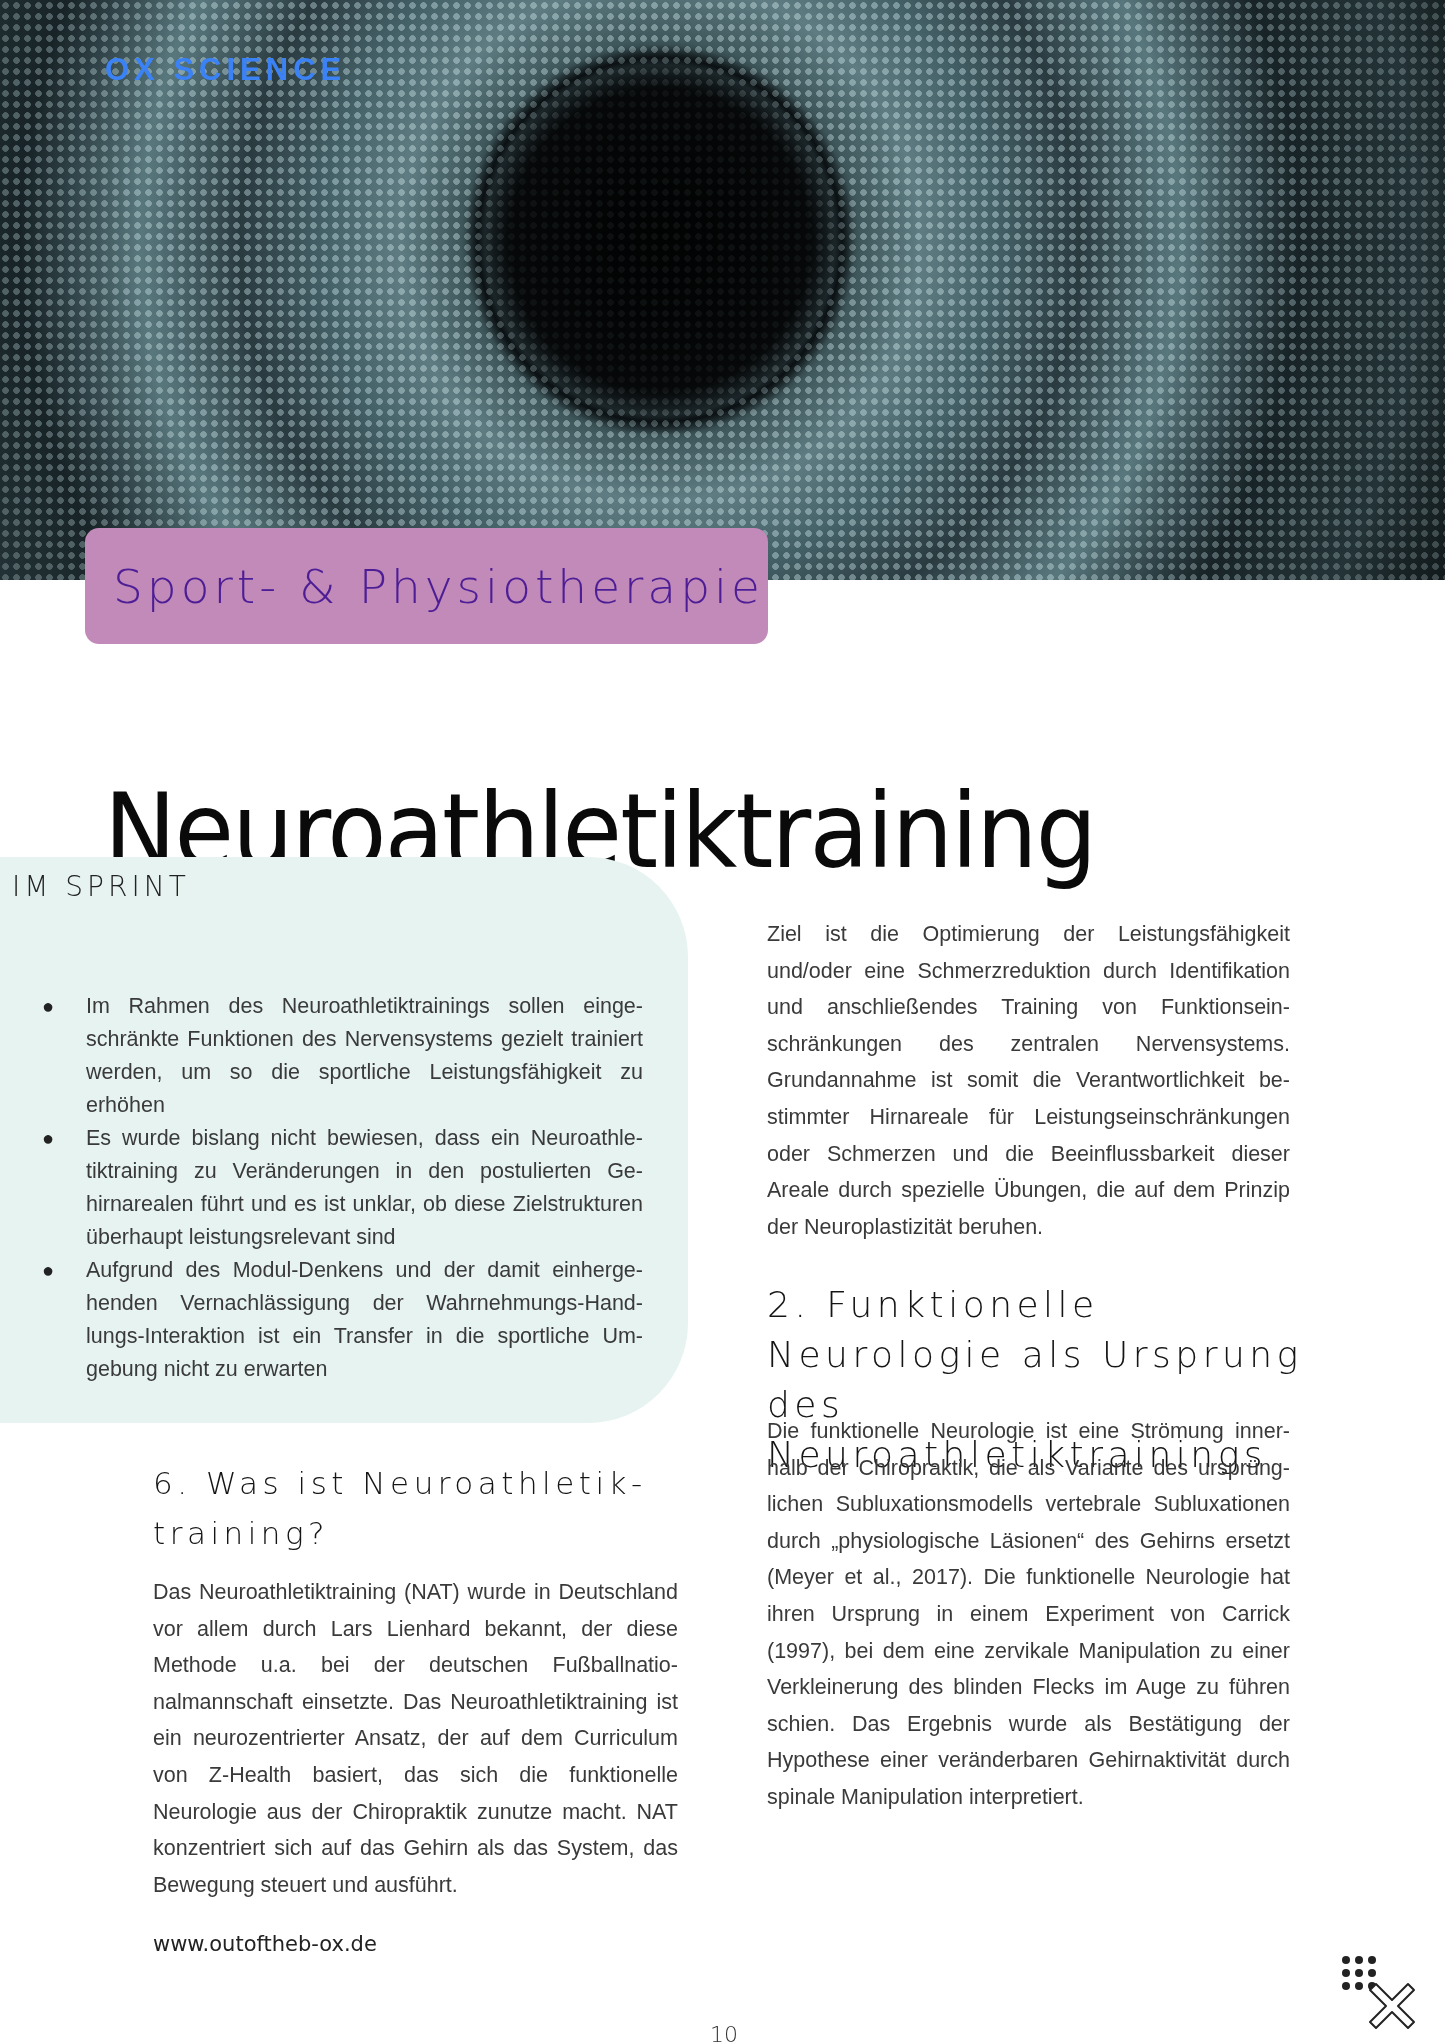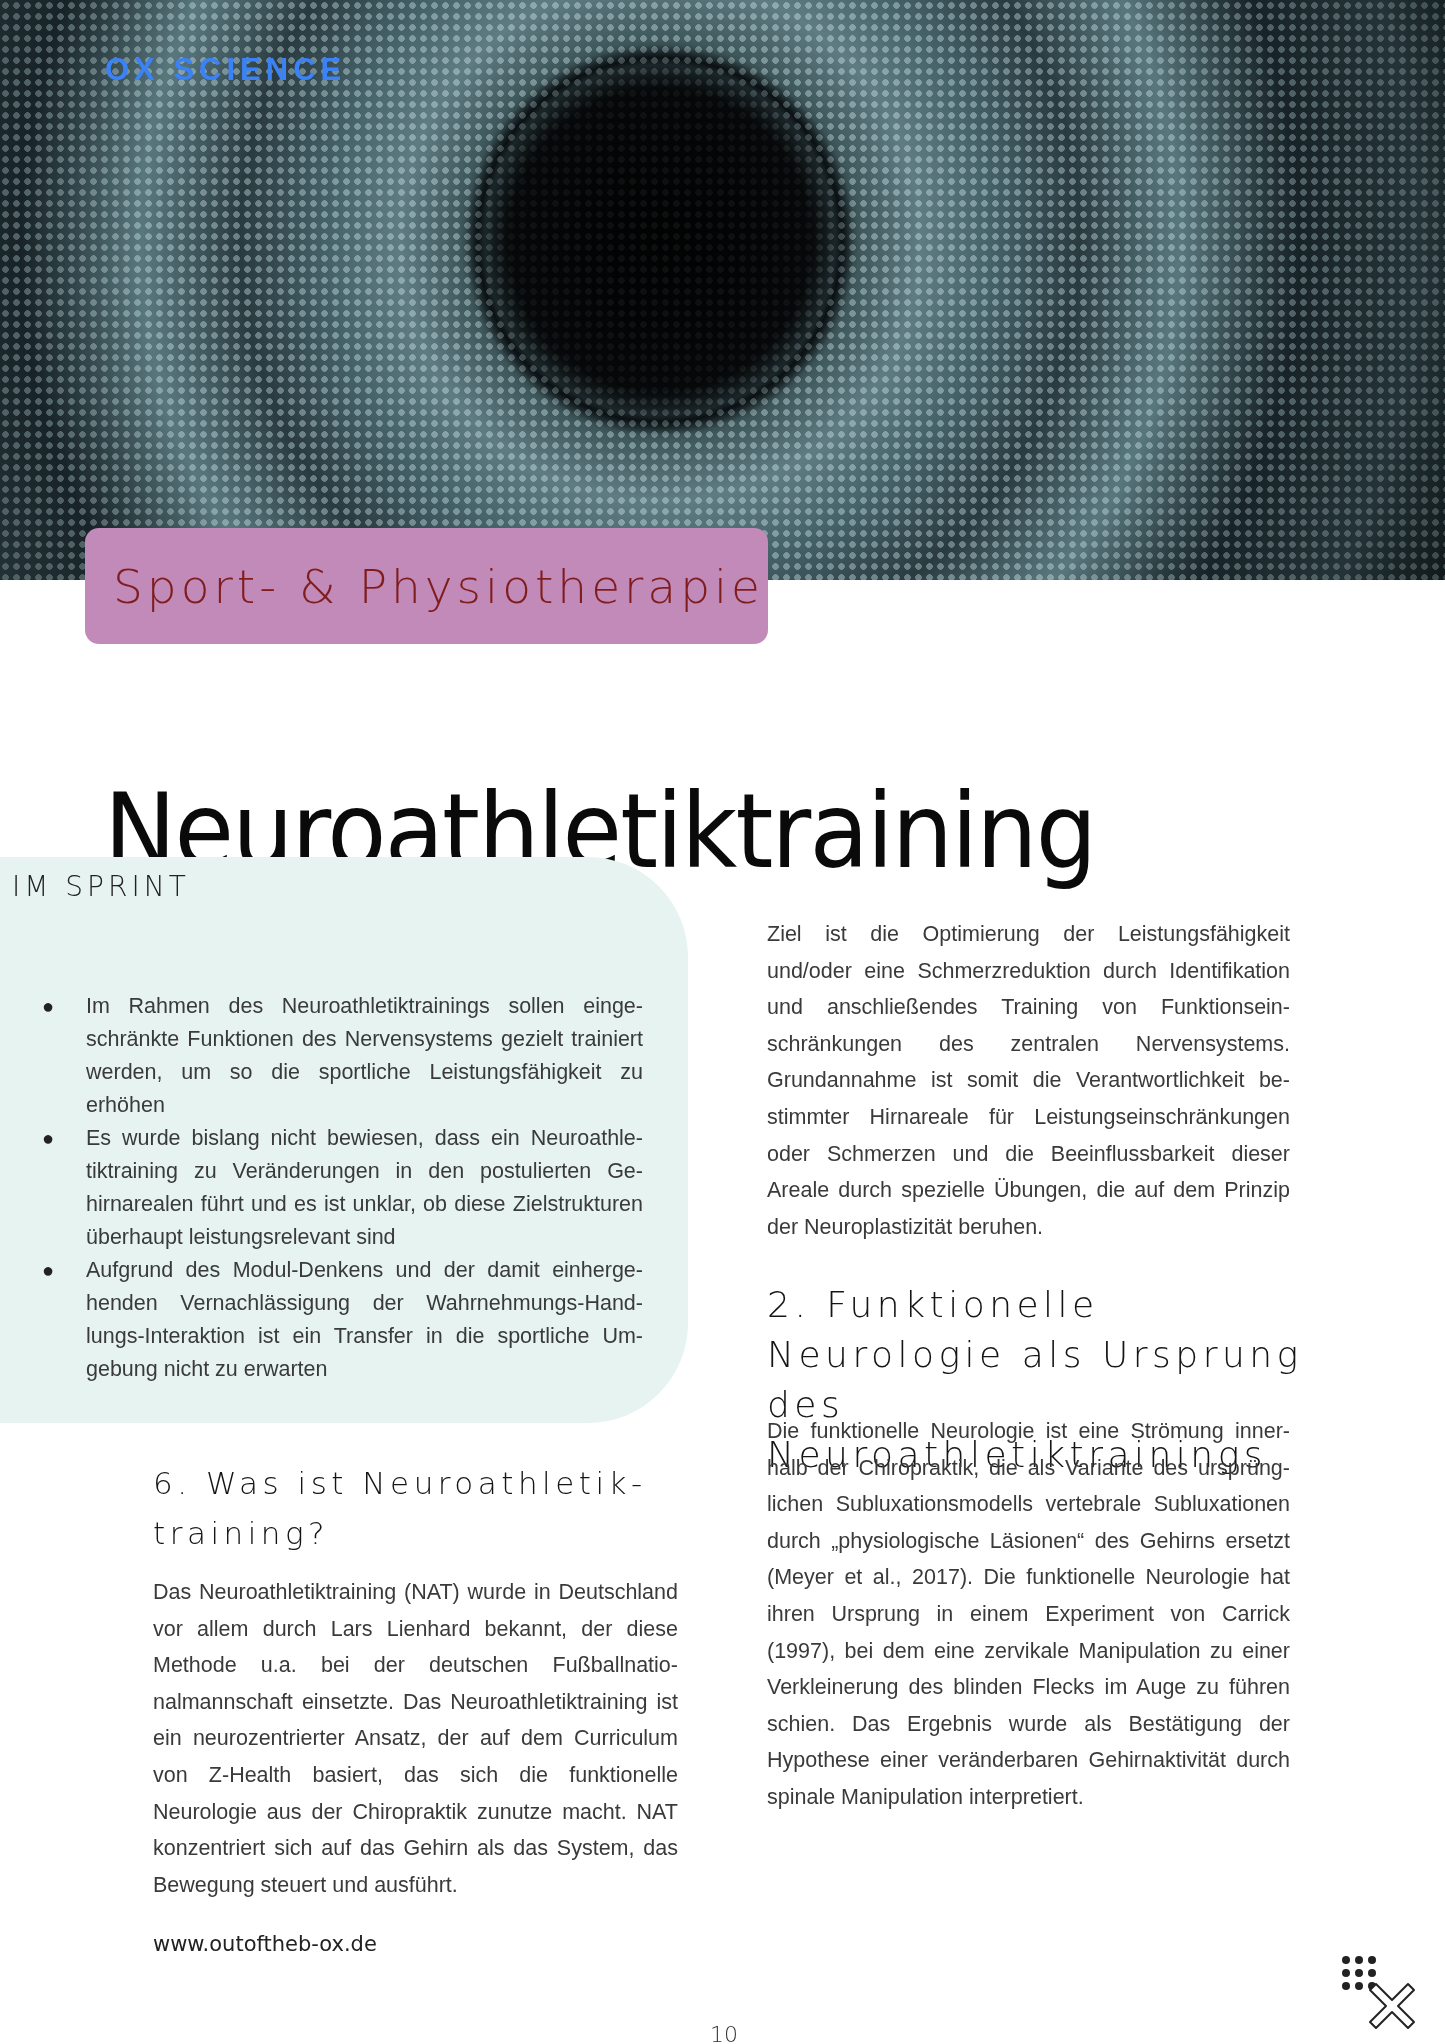--- a/index.html
+++ b/index.html
@@ -11,21 +11,21 @@
   }
   .hero .dots { position:absolute; inset:0;
     background-image: radial-gradient(circle, rgba(200,230,235,0.55) 0 3px, rgba(0,0,0,0) 3.6px);
     background-size:11px 11px; mix-blend-mode:screen; opacity:.7; }
   .hero .vignette { position:absolute; inset:0;
     background: radial-gradient(circle at 660px 240px, rgba(0,0,0,0.85) 0 150px, rgba(0,0,0,0) 200px, rgba(0,0,0,0) 500px, rgba(0,0,0,0.35) 800px); }
   .brand { position:absolute; left:105px; top:52px; color:#3b82f6; font-family:"Liberation Sans", sans-serif;
     font-weight:bold; font-size:31px; letter-spacing:5px; }
   .category-pill { position:absolute; left:85px; top:528px; width:683px; height:116px; background:#c28ab9;
     border-radius:14px; box-sizing:border-box; padding-left:28px; display:flex; align-items:center; }
-  .category-pill span { color:#7f1d1d; font-family:"DejaVu Sans", sans-serif; font-weight:200; font-size:47px; letter-spacing:4px; }
+  .category-pill span { color:#4c1d95; font-family:"DejaVu Sans", sans-serif; font-weight:200; font-size:47px; letter-spacing:4px; }
   .page-title { position:absolute; left:104px; top:700px; font-family:"DejaVu Sans", sans-serif; font-size:104px;
     color:#0a0a0a; letter-spacing:-2px; font-weight:normal; transform:scaleX(0.93); transform-origin:left top; white-space:nowrap; }
   .summary-box { position:absolute; left:0; top:857px; width:688px; height:566px; background:#e6f3f1;
     border-radius:0 100px 100px 0; }
   .summary-heading { position:absolute; left:12px; top:870px; font-size:28px; letter-spacing:4px; color:#222; font-family:"DejaVu Sans", sans-serif; font-weight:300; }
   .summary-list { position:absolute; left:38px; top:990px; width:605px; margin:0; padding:0; list-style:none; }
   .summary-list li { position:relative; padding-left:48px; font-size:21.5px; line-height:33px; text-align:justify; color:#3a3a3a;
     font-family:"Liberation Sans", sans-serif; hyphens:manual; }
   .summary-list li .bullet { position:absolute; left:4px; top:0; font-size:20px; color:#222; }
   .body-text { font-family:"Liberation Sans", sans-serif; font-size:21.5px; line-height:36.6px; color:#3a3a3a; text-align:justify; margin:0; }

